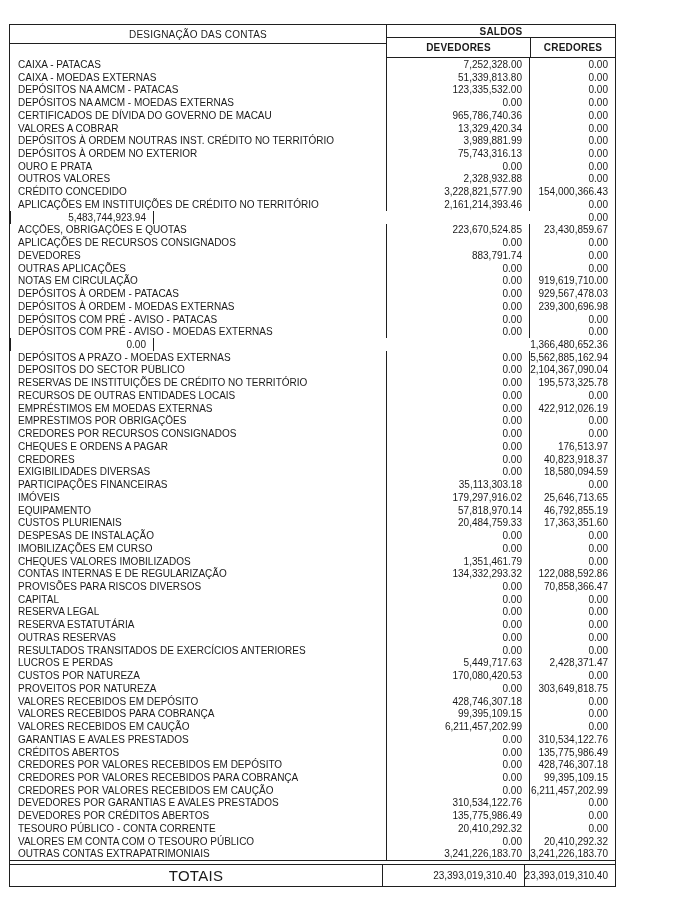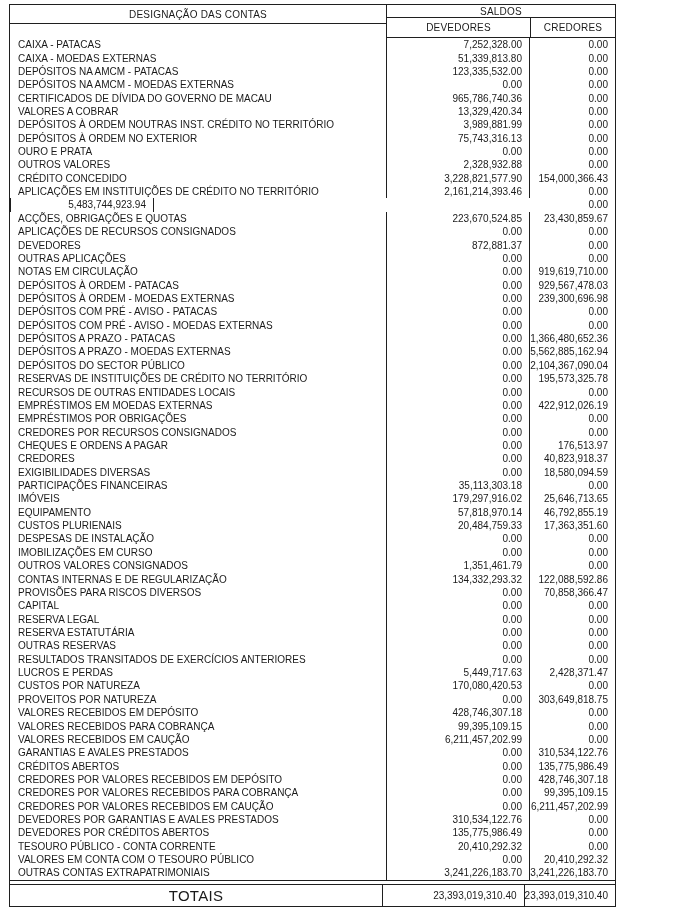--- a/index.html
+++ b/index.html
@@ -8,36 +8,36 @@
     --c1:376px;
     --c2:143px;
   }
   *{margin:0;padding:0;box-sizing:border-box;}
   html,body{background:#ffffff;}
   body{
     width:681px;height:911px;
     font-family:"Liberation Sans","DejaVu Sans",sans-serif;
     color:var(--ink);
   }
-  .page{width:625px;height:911px;padding:4px 9px;}
+  .page{width:625px;height:911px;padding:24px 9px;}
   .frame{
     width:100%;height:100%;
     border:1px solid var(--line);
     display:flex;flex-direction:column;
     background:#fff;
   }
   
   .header{display:flex;height:33px;flex:none;}
   .h-left{width:var(--c1);display:flex;flex-direction:column;}
   .designacao-box{
     height:19px;border-bottom:1px solid var(--line);
     display:flex;align-items:center;justify-content:center;
     font-size:10px;letter-spacing:.2px;
   }
-  .h-right{flex:1;border-left:1px solid var(--line);display:flex;flex-direction:column;}
+  .h-right{flex:1;border-left:1px solid var(--line);display:flex;flex-direction:column;font-weight:bold;}
   .saldos{
     height:13px;border-bottom:1px solid var(--line);
     display:flex;align-items:center;justify-content:center;
     font-size:10px;letter-spacing:.2px;
   }
   .subheads{flex:1;display:flex;border-bottom:1px solid var(--line);}
   .subheads .sub-dev{
     width:var(--c2);display:flex;align-items:center;justify-content:center;
     font-size:10px;letter-spacing:.2px;
   }
@@ -160,21 +160,21 @@
           <div class="cell num dev">223,670,524.85</div>
           <div class="cell num cred">23,430,859.67</div>
         </div>
         <div class="row">
           <div class="cell name">APLICAÇÕES DE RECURSOS CONSIGNADOS</div>
           <div class="cell num dev">0.00</div>
           <div class="cell num cred">0.00</div>
         </div>
         <div class="row">
           <div class="cell name">DEVEDORES</div>
-          <div class="cell num dev">872,881.37</div>
+          <div class="cell num dev">883,791.74</div>
           <div class="cell num cred">0.00</div>
         </div>
         <div class="row">
           <div class="cell name">OUTRAS APLICAÇÕES</div>
           <div class="cell num dev">0.00</div>
           <div class="cell num cred">0.00</div>
         </div>
         <div class="row">
           <div class="cell name">NOTAS EM CIRCULAÇÃO</div>
           <div class="cell num dev">0.00</div>
@@ -194,21 +194,20 @@
           <div class="cell name">DEPÓSITOS COM PRÉ - AVISO - PATACAS</div>
           <div class="cell num dev">0.00</div>
           <div class="cell num cred">0.00</div>
         </div>
         <div class="row">
           <div class="cell name">DEPÓSITOS COM PRÉ - AVISO - MOEDAS EXTERNAS</div>
           <div class="cell num dev">0.00</div>
           <div class="cell num cred">0.00</div>
         </div>
         <div class="row">
-          <div class="cell name">DEPÓSITOS A PRAZO - PATACAS</div>
           <div class="cell num dev">0.00</div>
           <div class="cell num cred">1,366,480,652.36</div>
         </div>
         <div class="row">
           <div class="cell name">DEPÓSITOS A PRAZO - MOEDAS EXTERNAS</div>
           <div class="cell num dev">0.00</div>
           <div class="cell num cred">5,562,885,162.94</div>
         </div>
         <div class="row">
           <div class="cell name">DEPÓSITOS DO SECTOR PÚBLICO</div>
@@ -279,21 +278,21 @@
           <div class="cell name">DESPESAS DE INSTALAÇÃO</div>
           <div class="cell num dev">0.00</div>
           <div class="cell num cred">0.00</div>
         </div>
         <div class="row">
           <div class="cell name">IMOBILIZAÇÕES EM CURSO</div>
           <div class="cell num dev">0.00</div>
           <div class="cell num cred">0.00</div>
         </div>
         <div class="row">
-          <div class="cell name">OUTROS VALORES CONSIGNADOS</div>
+          <div class="cell name">CHEQUES VALORES IMOBILIZADOS</div>
           <div class="cell num dev">1,351,461.79</div>
           <div class="cell num cred">0.00</div>
         </div>
         <div class="row">
           <div class="cell name">CONTAS INTERNAS E DE REGULARIZAÇÃO</div>
           <div class="cell num dev">134,332,293.32</div>
           <div class="cell num cred">122,088,592.86</div>
         </div>
         <div class="row">
           <div class="cell name">PROVISÕES PARA RISCOS DIVERSOS</div>

